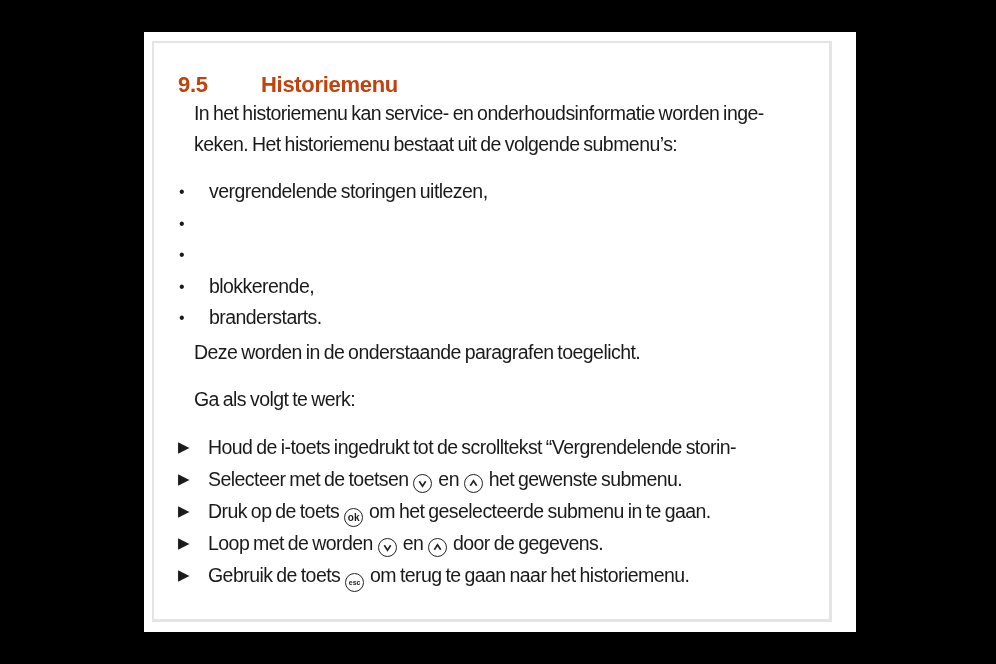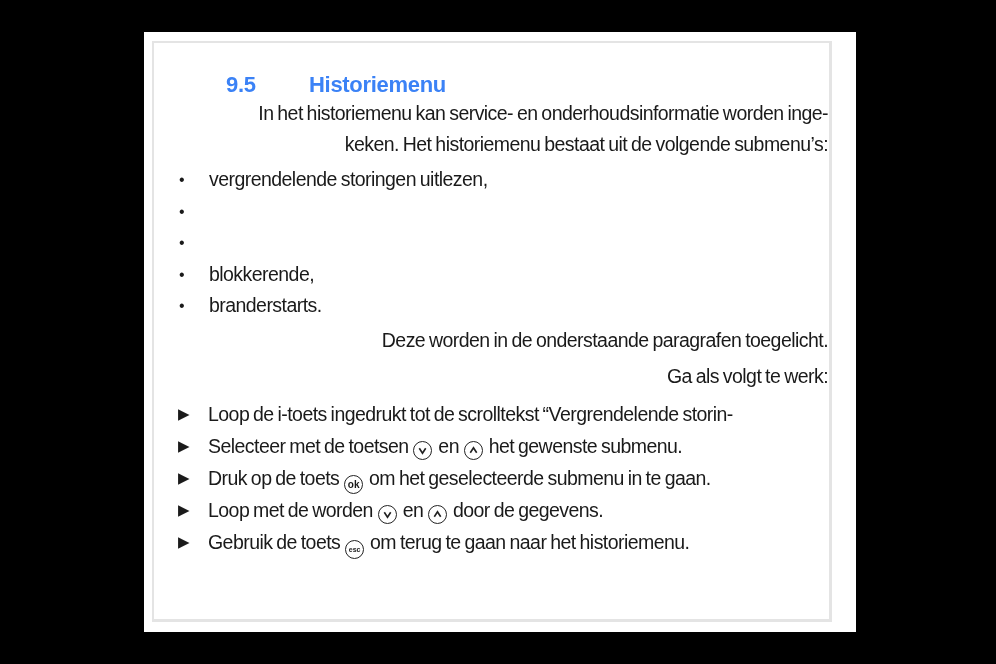--- a/index.html
+++ b/index.html
@@ -15,24 +15,24 @@
     position: absolute; left: 8px; top: 9px; width: 680px; height: 581px;
     border: 2px solid #e4e4e4; border-right-width: 3px; border-bottom-width: 3px;
     box-sizing: border-box;
   }
   .content {
     position: absolute; left: 34px; top: 38px; width: 650px; color: #1a1a1a;
     font-size: 19.5px; letter-spacing: -0.55px; word-spacing: -1px;
   }
   .heading {
     font-weight: bold; font-size: 22px; height: 30px; line-height: 30px;
-    letter-spacing: -0.3px; display: flex; color: #3b82f6; margin-left: 48px;
+    letter-spacing: -0.3px; display: flex; color: #c2410c;
   }
   .heading .num { width: 83px; }
-  .para { line-height: 31px; margin: 0; text-align: right; }
+  .para { line-height: 31px; margin: 16px; }
   .p-intro { margin-top: -2px; }
   ul.list { list-style: none; margin: 4px 0 0 0; padding: 0; }
   ul.list li { display: flex; line-height: 31.5px; }
   .bullet { width: 30px; flex: none; font-size: 16px; padding-left: 1px; }
   .steps .marker { width: 30px; flex: none; font-size: 15px; padding-left: 0; }
   .p-after { margin-top: 3px; }
   .p-ga { margin-top: 5px; }
   ul.steps { margin-top: 6px; }
   ul.steps li { line-height: 32px; }
   .key {
@@ -83,21 +83,21 @@
       </li>
     </ul>
 
     <p class="para p-after">Deze worden in de onderstaande paragrafen toegelicht.</p>
     <p class="para p-ga">Ga als volgt te werk:</p>
 
     <ul class="list steps">
       <li>
         <span class="marker">▶</span>
         <span>
-          <div>Loop de i-toets ingedrukt tot de scrolltekst “Vergrendelende storin-</div>
+          <div>Houd de i-toets ingedrukt tot de scrolltekst “Vergrendelende storin-</div>
         </span>
       </li>
 
       <li>
         <span class="marker">▶</span>
         <span>
           <span>Selecteer met de toetsen</span>
           <span class="key">
               <svg viewBox="0 0 12 12">
                 <path d="M2.5 3.5 L6 9 L9.5 3.5" fill="none" stroke="#222" stroke-width="1.8"></path>

